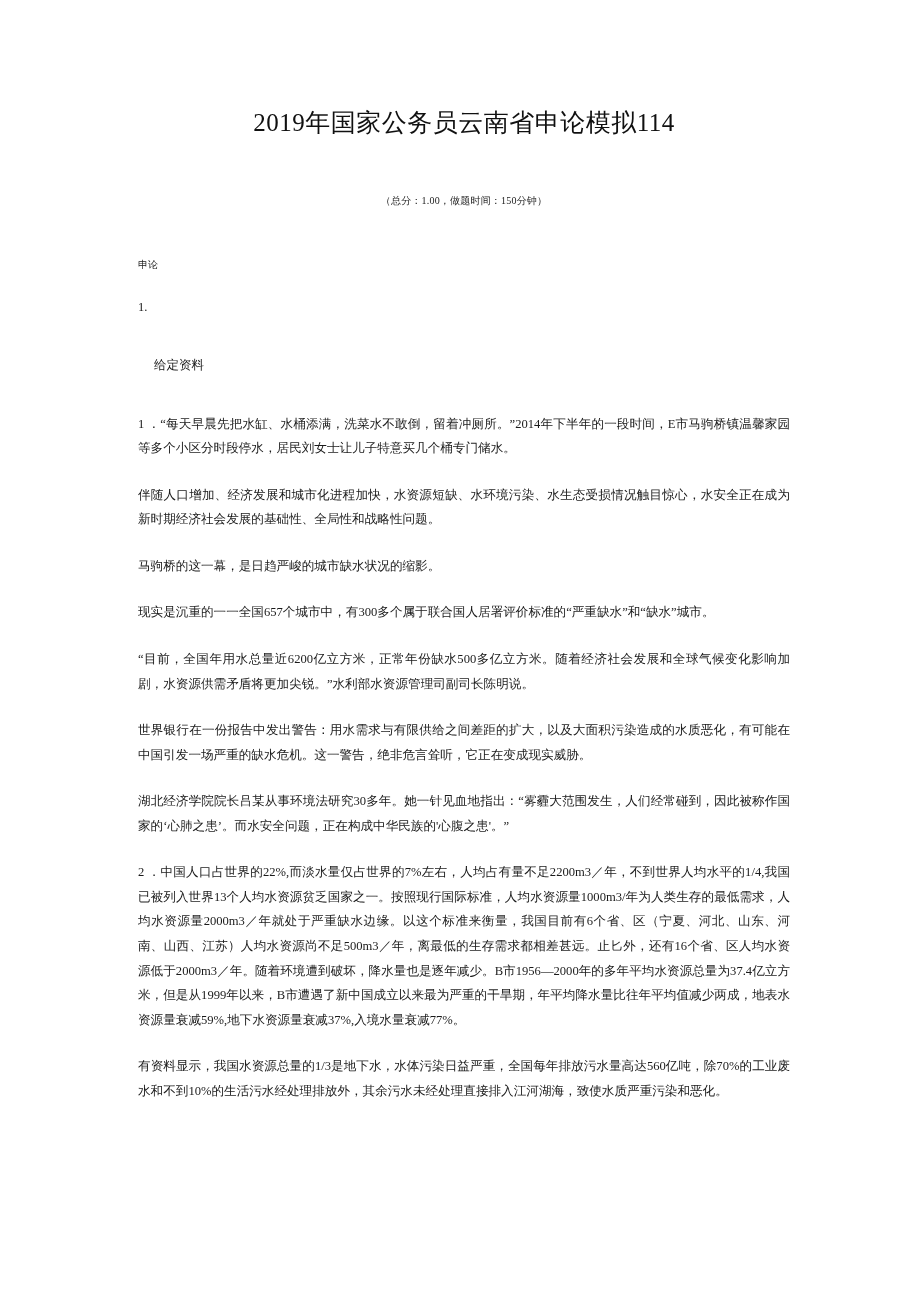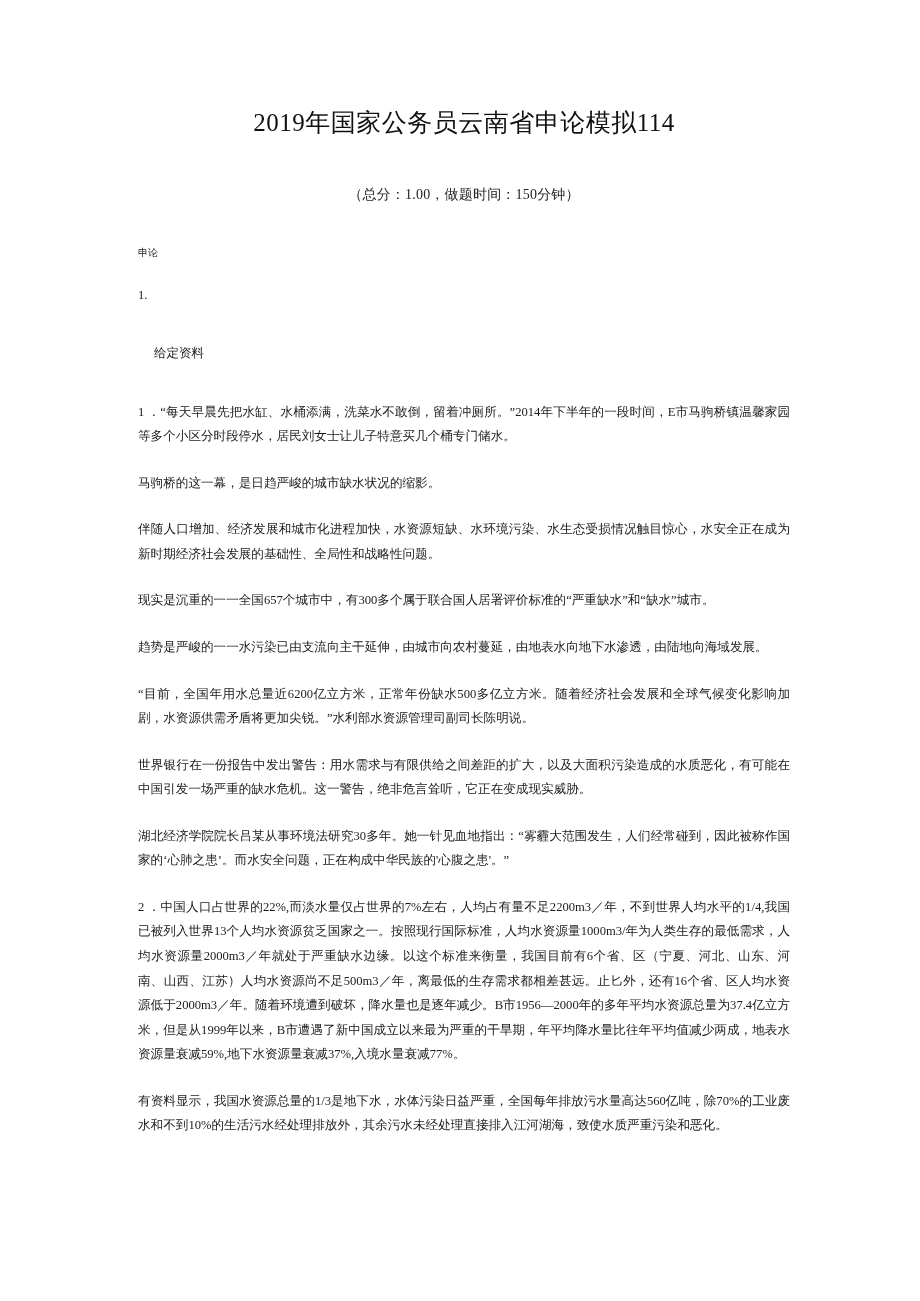--- a/index.html
+++ b/index.html
@@ -26,24 +26,24 @@
     margin: 0;
     padding-top: 106px;
     text-align: center;
     font-size: 25px;
     font-weight: 400;
     letter-spacing: 0.5px;
     line-height: 1.35;
     color: #101010;
   }
   .doc-subtitle {
-    margin: 8px;
+    margin: 16px;
     padding-top: 38px;
     text-align: center;
-    font-size: 14px;
+    font-size: 10px;
     font-weight: 400;
     color: #222;
     letter-spacing: 0.2px;
   }
   .section-heading {
     margin: 0;
     padding-top: 34px;
     font-size: 10px;
     font-weight: 400;
     color: #1a1a1a;
@@ -86,24 +86,23 @@
   <div class="doc-subtitle">（总分：1.00，做题时间：150分钟）</div>
 
   <h2 class="section-heading">申论</h2>
 
   <div class="q-number">1.</div>
 
   <div class="material-label">给定资料</div>
 
   <div class="body-list">
     <p class="para">1 ．“每天早晨先把水缸、水桶添满，洗菜水不敢倒，留着冲厕所。”2014年下半年的一段时间，E市马驹桥镇温馨家园等多个小区分时段停水，居民刘女士让儿子特意买几个桶专门储水。</p>
+    <p class="para">伴随人口增加、经济发展和城市化进程加快，水资源短缺、水环境污染、水生态受损情况触目惊心，水安全正在成为新时期经济社会发展的基础性、全局性和战略性问题。</p>
     <p class="para">马驹桥的这一幕，是日趋严峻的城市缺水状况的缩影。</p>
-    <p class="para">伴随人口增加、经济发展和城市化进程加快，水资源短缺、水环境污染、水生态受损情况触目惊心，水安全正在成为新时期经济社会发展的基础性、全局性和战略性问题。</p>
     <p class="para">现实是沉重的一一全国657个城市中，有300多个属于联合国人居署评价标准的“严重缺水”和“缺水”城市。</p>
-    <p class="para">趋势是严峻的一一水污染已由支流向主干延伸，由城市向农村蔓延，由地表水向地下水渗透，由陆地向海域发展。</p>
     <p class="para">“目前，全国年用水总量近6200亿立方米，正常年份缺水500多亿立方米。随着经济社会发展和全球气候变化影响加剧，水资源供需矛盾将更加尖锐。”水利部水资源管理司副司长陈明说。</p>
     <p class="para">世界银行在一份报告中发出警告：用水需求与有限供给之间差距的扩大，以及大面积污染造成的水质恶化，有可能在中国引发一场严重的缺水危机。这一警告，绝非危言耸听，它正在变成现实威胁。</p>
     <p class="para">湖北经济学院院长吕某从事环境法研究30多年。她一针见血地指出：“雾霾大范围发生，人们经常碰到，因此被称作国家的‘心肺之患’。而水安全问题，正在构成中华民族的'心腹之患'。”</p>
     <p class="para">2 ．中国人口占世界的22%,而淡水量仅占世界的7%左右，人均占有量不足2200m3／年，不到世界人均水平的1/4,我国已被列入世界13个人均水资源贫乏国家之一。按照现行国际标准，人均水资源量1000m3/年为人类生存的最低需求，人均水资源量2000m3／年就处于严重缺水边缘。以这个标准来衡量，我国目前有6个省、区（宁夏、河北、山东、河南、山西、江苏）人均水资源尚不足500m3／年，离最低的生存需求都相差甚远。止匕外，还有16个省、区人均水资源低于2000m3／年。随着环境遭到破坏，降水量也是逐年减少。B市1956—2000年的多年平均水资源总量为37.4亿立方米，但是从1999年以来，B市遭遇了新中国成立以来最为严重的干旱期，年平均降水量比往年平均值减少两成，地表水资源量衰减59%,地下水资源量衰减37%,入境水量衰减77%。</p>
     <p class="para">有资料显示，我国水资源总量的1/3是地下水，水体污染日益严重，全国每年排放污水量高达560亿吨，除70%的工业废水和不到10%的生活污水经处理排放外，其余污水未经处理直接排入江河湖海，致使水质严重污染和恶化。</p>
   </div>
 
 </div>
 
 </body></html>

